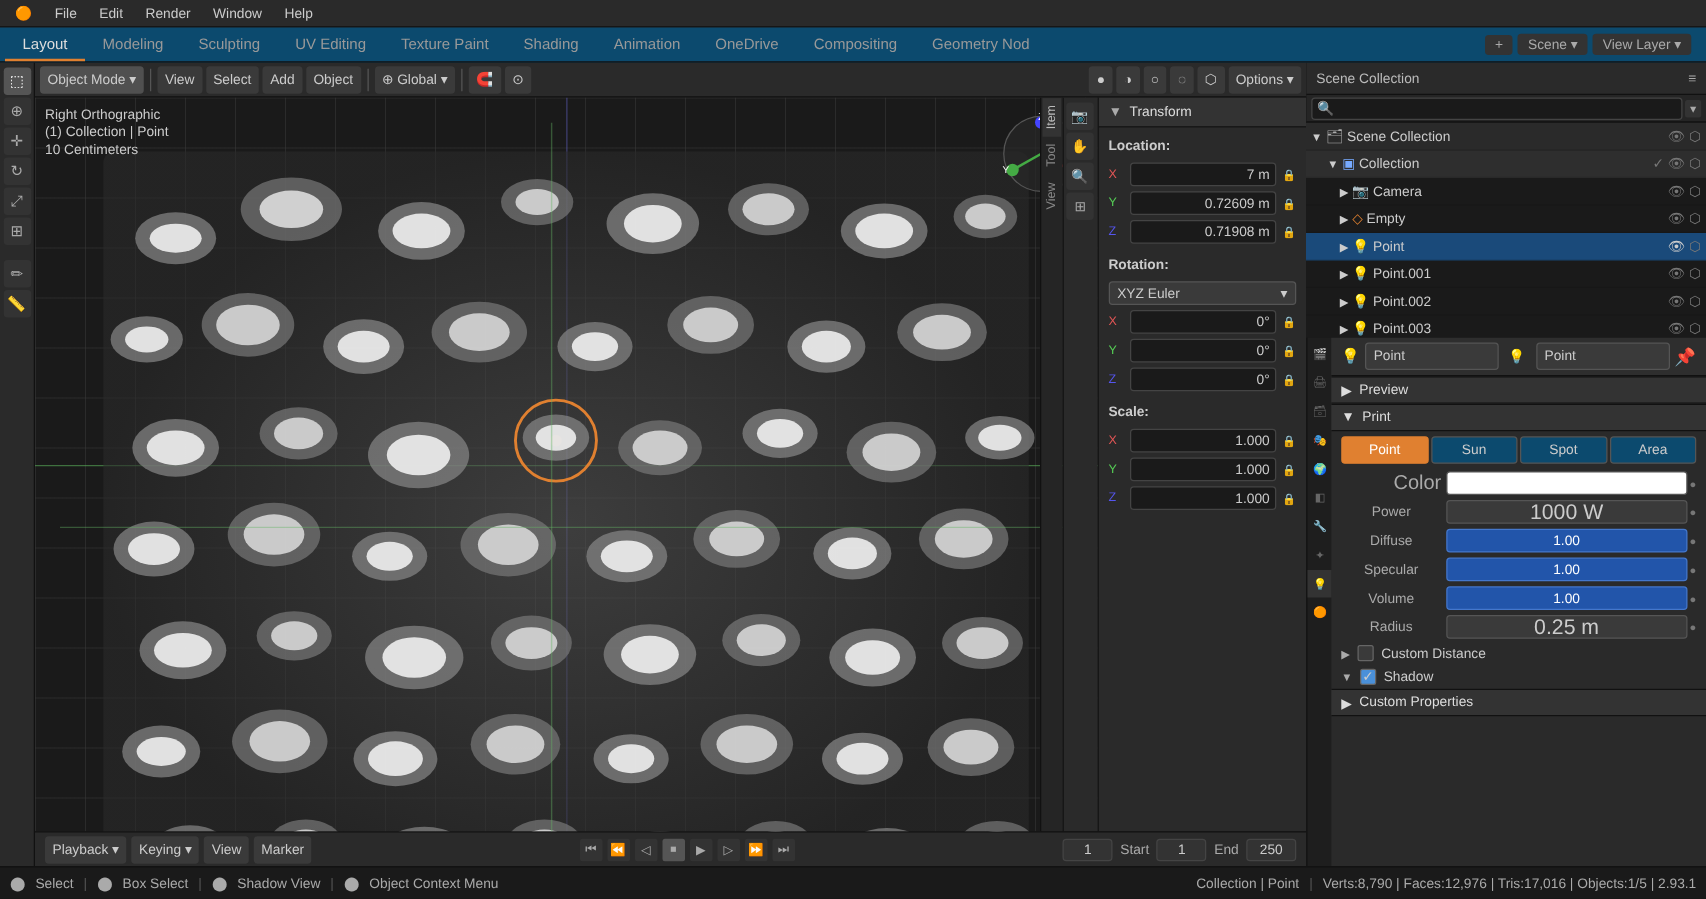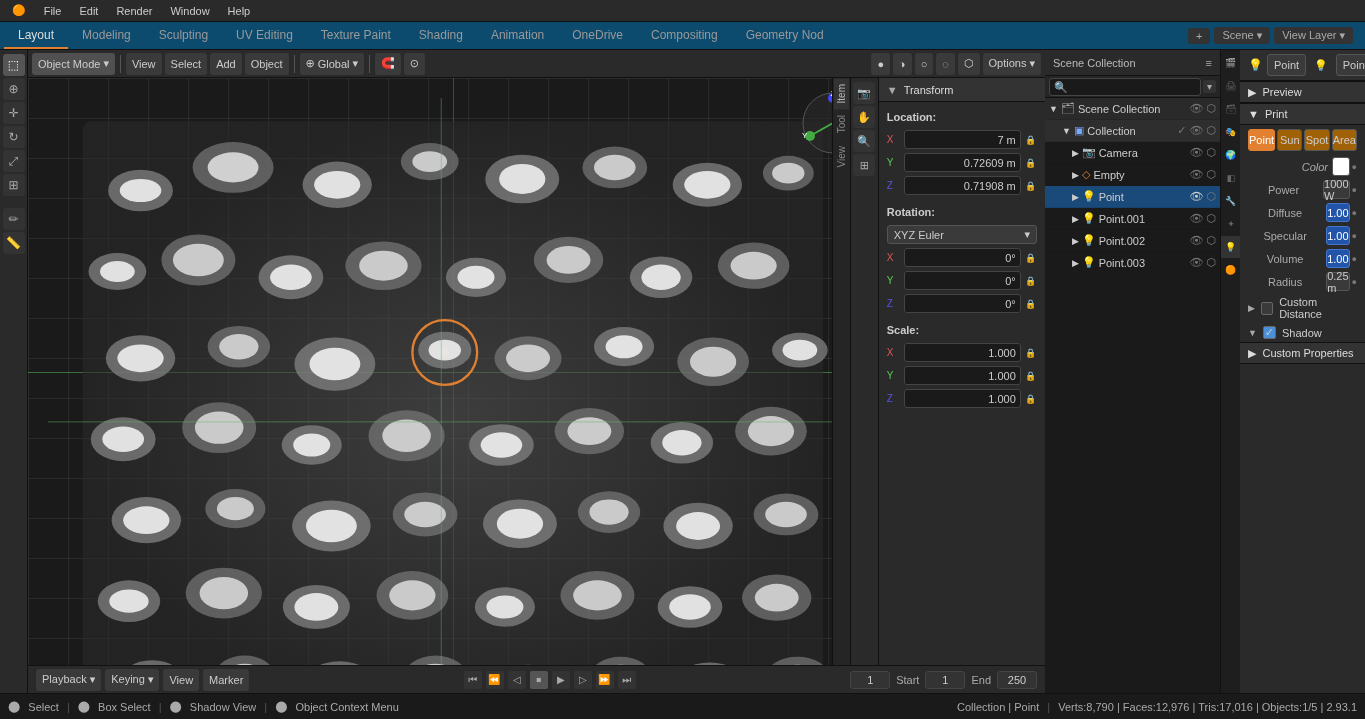--- a/index.html
+++ b/index.html
@@ -311,39 +311,39 @@
     }
     .section-header .tri { margin-right: 6px; }
     .light-buttons-row {
       display: flex;
       padding: 4px 8px;
       gap: 2px;
     }
     .light-type-btn {
       flex: 1;
       height: 22px;
-      background: #a16207;
+      background: #0c4a6e;
       border: 1px solid #555;
       border-radius: 3px;
       color: #ccc;
       font-size: 11px;
       cursor: pointer;
       display: flex; align-items: center; justify-content: center;
     }
     .light-type-btn.active {
       background: #e08030;
       color: #fff;
       border-color: #e08030;
     }
     .color-field-row {
       display: flex;
       align-items: center;
       padding: 2px 8px;
     }
-    .color-label { width: 80px; text-align: right; color: #aaa; font-size: 11px; margin-right: 4px; font-style: italic; }
+    .color-label { width: 80px; text-align: right; color: #aaa; font-size: 16px; margin-right: 4px; }
     .color-swatch {
       flex: 1;
       height: 19px;
       background: white;
       border-radius: 3px;
       border: 1px solid #555;
     }
     .numeric-field-row {
       display: flex;
       align-items: center;
@@ -351,21 +351,21 @@
     }
     .num-label { width: 80px; text-align: center; color: #aaa; font-size: 11px; margin-right: 4px; }
     .num-field {
       flex: 1;
       height: 19px;
       background: #3a3a3a;
       border: 1px solid #555;
       border-radius: 3px;
       display: flex; align-items: center; justify-content: center;
       color: #ccc;
-      font-size: 11px;
+      font-size: 17px;
     }
     .blue-field {
       flex: 1;
       height: 19px;
       background: #2255aa;
       border: 1px solid #4477cc;
       border-radius: 3px;
       display: flex; align-items: center; justify-content: center;
       color: #fff;
       font-size: 11px;
@@ -429,20 +429,21 @@
       display: flex;
       align-items: center;
       padding: 0 4px;
       gap: 3px;
       border-bottom: 1px solid #111;
     }
 
     
     #right-stack {
       display: flex;
+      flex-direction: column;
       width: 320px;
     }
     #outliner-section {
       height: 220px;
       overflow: hidden;
       display: flex;
       flex-direction: column;
     }
     #properties-section {
       flex: 1;
@@ -759,20 +760,25 @@
             <ellipse cx="495" cy="500" rx="16" ry="10" fill="#ddd" opacity="0.85"></ellipse>
             <ellipse cx="572" cy="508" rx="31" ry="20" fill="#888" opacity="0.7"></ellipse>
             <ellipse cx="572" cy="508" rx="20" ry="12" fill="#eee" opacity="0.9"></ellipse>
             <ellipse cx="648" cy="500" rx="27" ry="17" fill="#777" opacity="0.7"></ellipse>
             <ellipse cx="648" cy="500" rx="17" ry="10" fill="#ddd" opacity="0.85"></ellipse>
 
             <line x1="340" y1="0" x2="340" y2="560" stroke="rgba(100,180,100,0.4)" stroke-width="1"></line>
             <line x1="0" y1="280" x2="700" y2="280" stroke="rgba(100,180,100,0.4)" stroke-width="1"></line>
           </svg>
 
+          <div class="viewport-overlay">
+            <div>Right Orthographic</div>
+            <div>(1) Collection | Point</div>
+            <div>10 Centimeters</div>
+          </div>
 
           <div class="nav-gizmo">
             <svg width="70" height="70" viewBox="0 0 70 70">
               <circle cx="35" cy="35" r="30" fill="rgba(40,40,40,0.7)" stroke="#555" stroke-width="1"></circle>
 
               <line x1="35" y1="35" x2="35" y2="10" stroke="#4444ff" stroke-width="2"></line>
               <circle cx="35" cy="10" r="5" fill="#4444ff"></circle>
               <text x="35" y="8" text-anchor="middle" fill="#fff" font-size="8">Z</text>
 
               <line x1="35" y1="35" x2="58" y2="48" stroke="#ff4444" stroke-width="2"></line>

